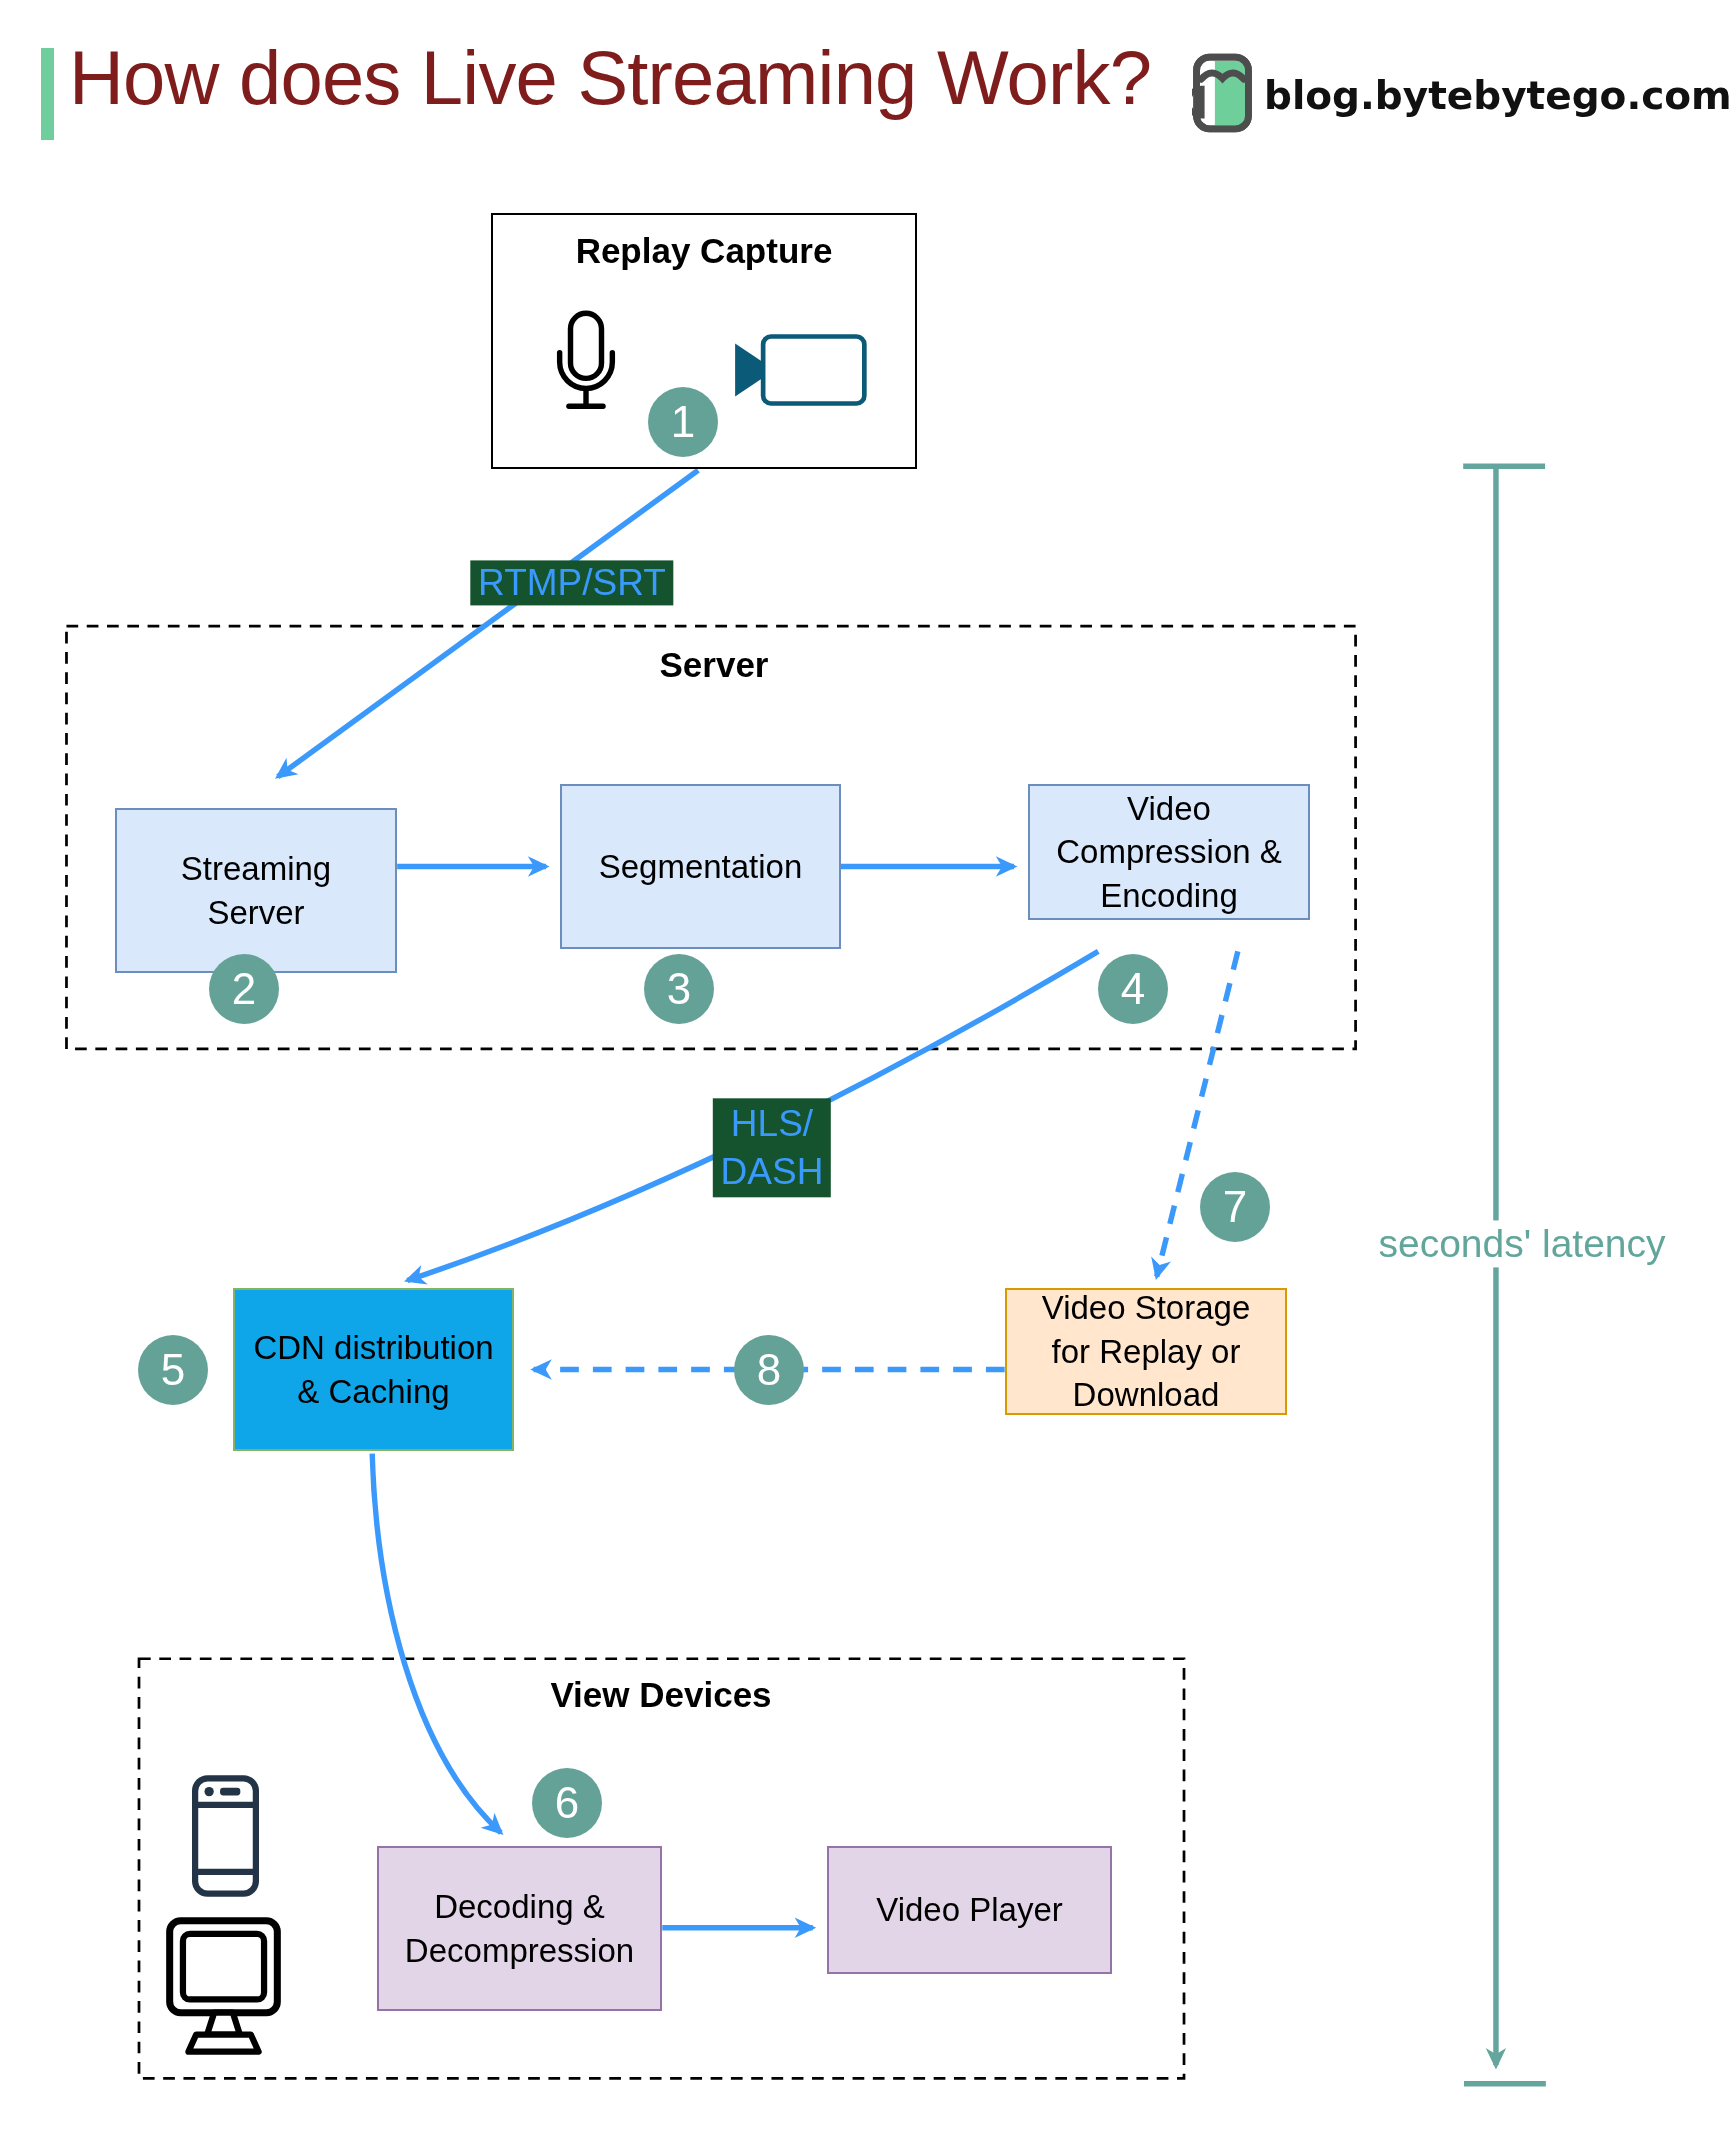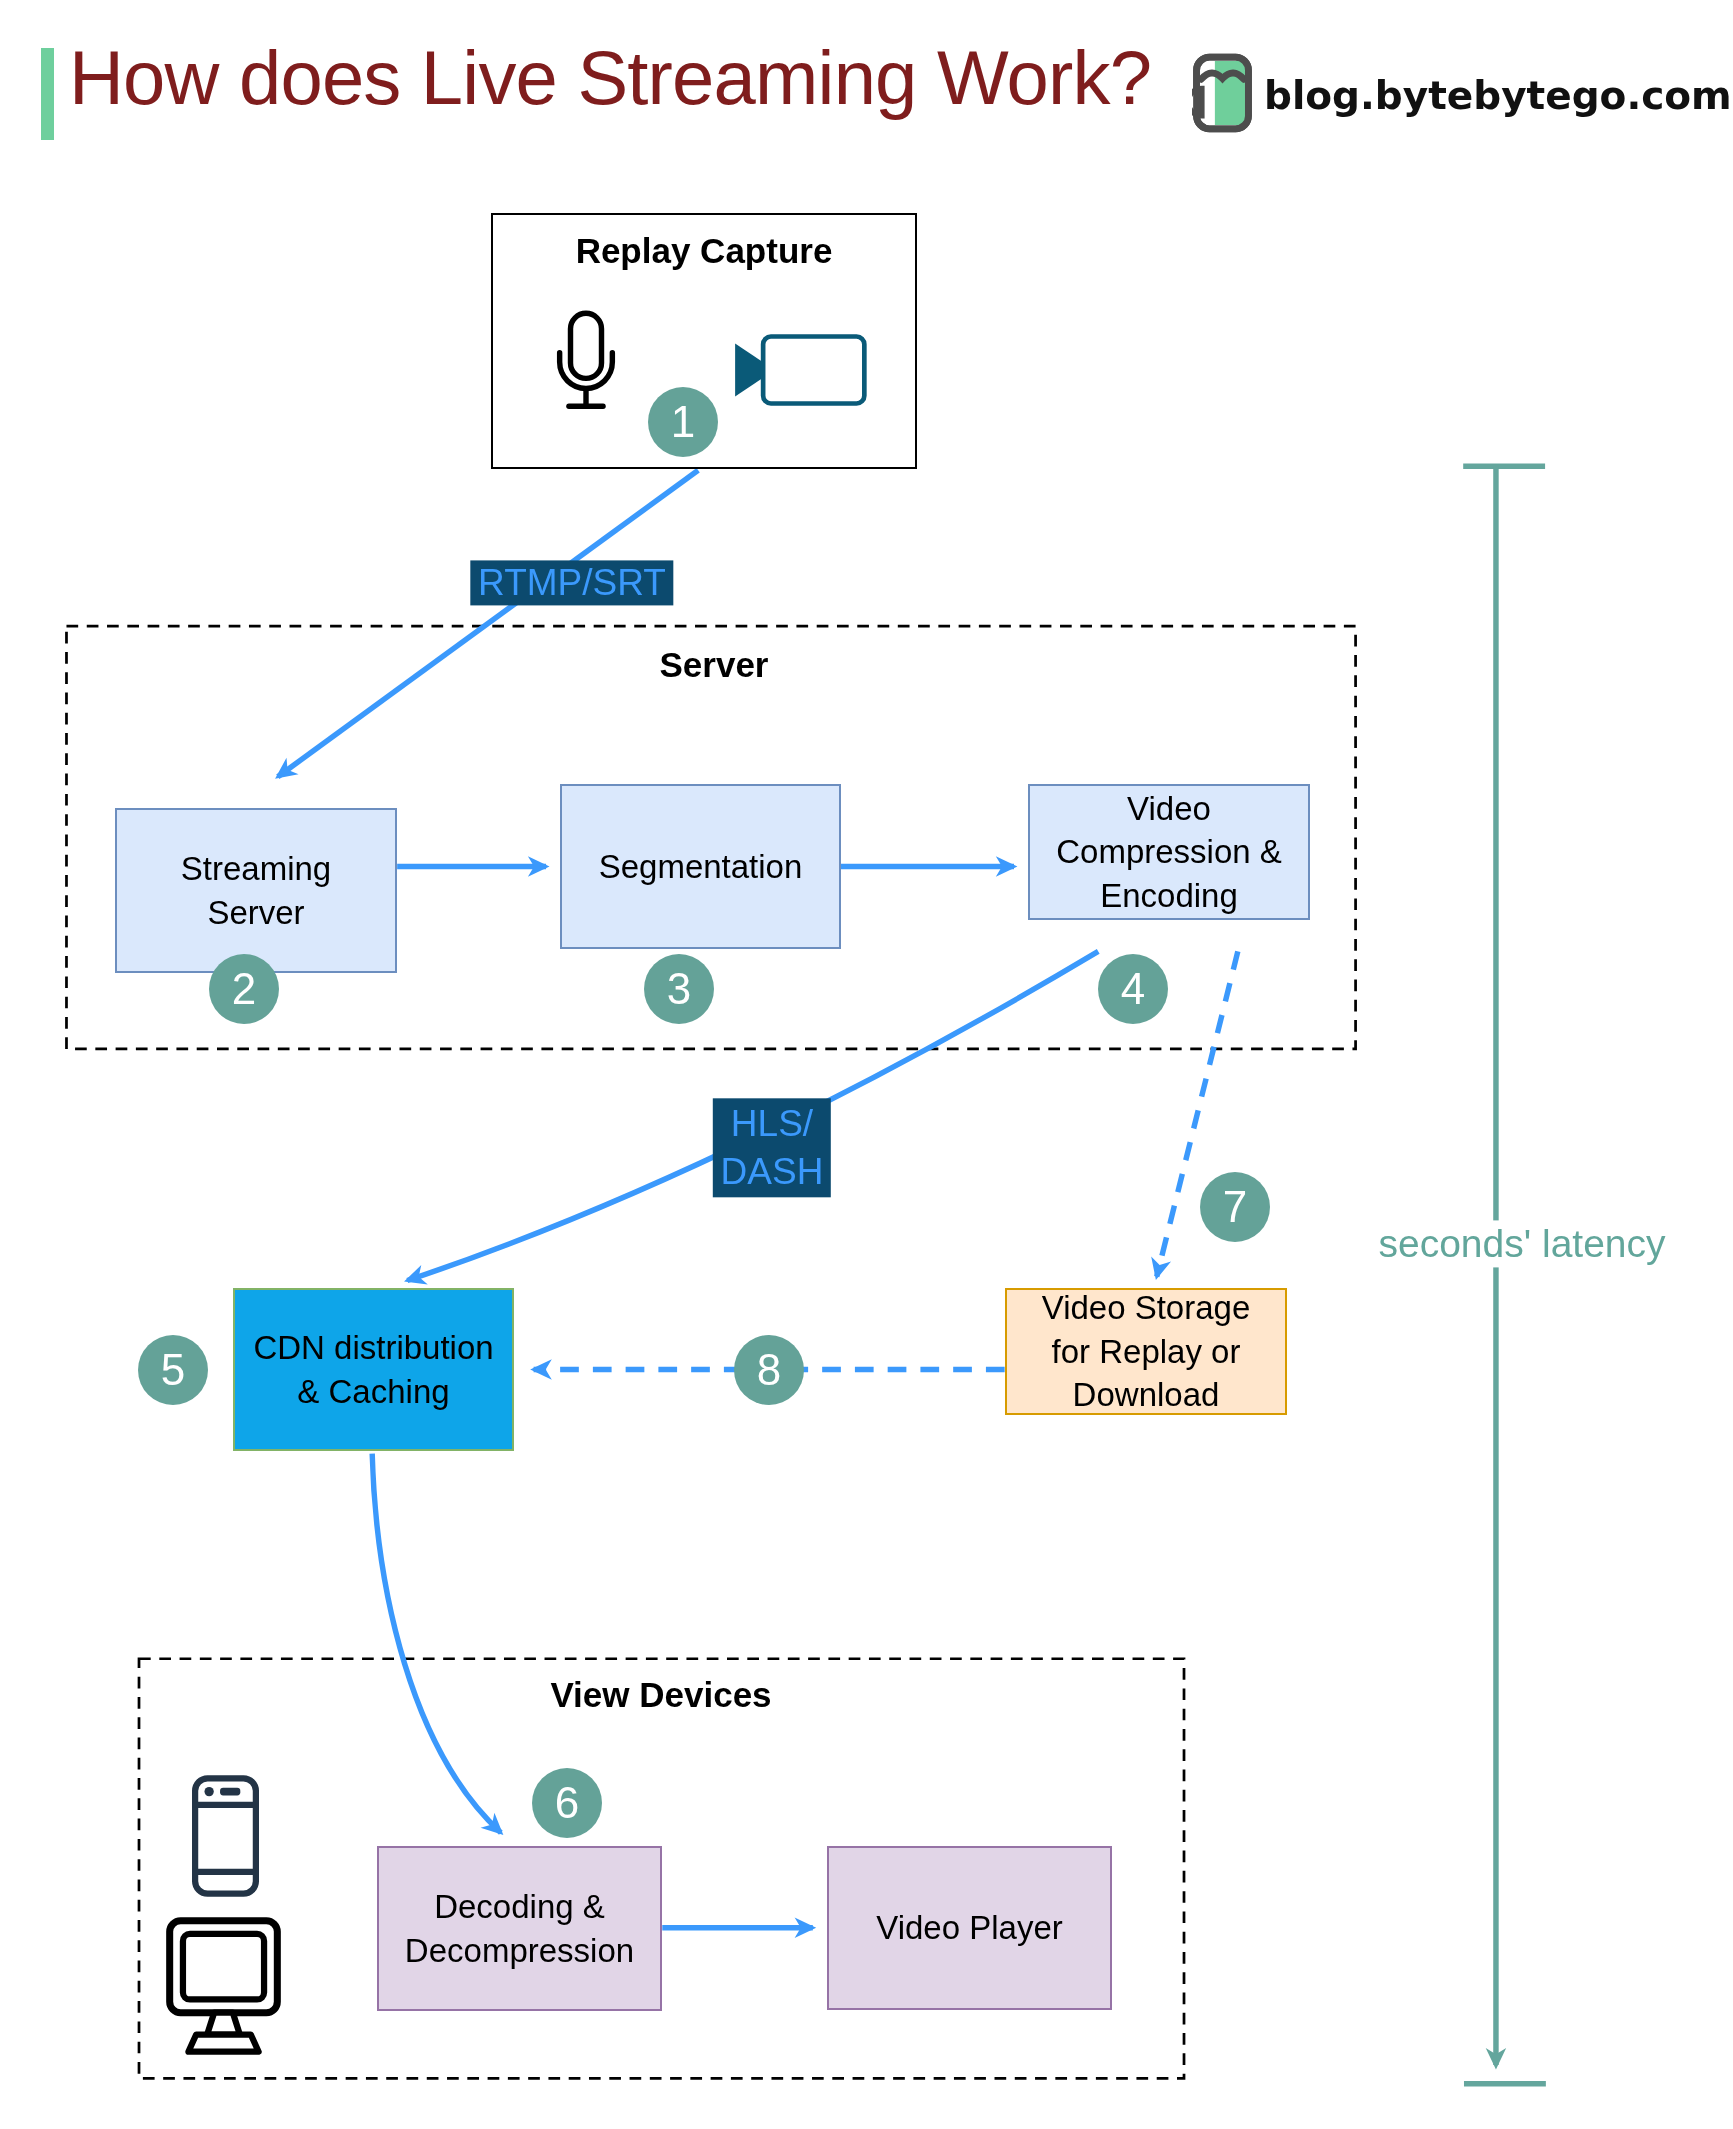--- a/index.html
+++ b/index.html
@@ -21,21 +21,21 @@
         font-size:33px;line-height:1.32;color:#000;z-index:2;box-sizing:border-box;}
   .blue-node{background:#dae8fc;border:2.3px solid #6c8ebf;}
   .green-node{background:#0ea5e9;border:2.3px solid #82b366;}
   .orange-node{background:#ffe6cc;border:2.3px solid #d79b00;}
   .purple-node{background:#e1d5e7;border:2.3px solid #9673a6;}
 
   .capture-box{left:491px;top:213px;width:426px;height:256px;background:#fff;border:2.3px solid #000;z-index:2;box-sizing:border-box;}
   .capture-title{left:704px;top:251px;font-size:35px;font-weight:700;color:#000;z-index:3;}
   .group-label{font-size:35px;font-weight:700;color:#000;z-index:3;}
 
-  .edge-label{font-size:37px;color:#3b99fc;background:#0c4a6e;padding:1.6px 7.8px;z-index:3;text-align:center;}
+  .edge-label{font-size:37px;color:#3b99fc;background:#14532d;padding:1.6px 7.8px;z-index:3;text-align:center;}
   .latency-label{font-size:39px;color:#62a69b;background:#fff;padding:1.6px 11px;z-index:3;white-space:nowrap;}
 
   .step-badge{width:70px;height:70px;border-radius:50%;background:#64a298;color:#fff;
               display:flex;align-items:center;justify-content:center;font-size:44px;z-index:4;}
 </style>
 </head>
 <body>
 
 <div class="canvas">
 
@@ -131,21 +131,21 @@
     <rect x="6" y="6" width="138" height="118" rx="14" fill="#fff" stroke="#000" stroke-width="9"></rect>
     <rect x="23" y="23" width="104" height="84" rx="9" fill="#fff" stroke="#000" stroke-width="8"></rect>
     <polygon points="63,124 87,124 96,152 54,152" fill="#fff" stroke="#000" stroke-width="8" stroke-linejoin="round"></polygon>
     <polygon points="40,152 110,152 120,174 30,174" fill="#fff" stroke="#000" stroke-width="8" stroke-linejoin="round"></polygon>
   </svg>
 
   <div class="abs node purple-node" style="left:377px;top:1846px;width:285px;height:165px;">
     <span class="prewrap">Decoding &amp;
 Decompression</span>
   </div>
-  <div class="abs node purple-node" style="left:827px;top:1846px;width:285px;height:164px;">
+  <div class="abs node purple-node" style="left:827px;top:1846px;width:285px;height:128px;">
     <span class="prewrap">Video Player</span>
   </div>
 
   <div class="center edge-label" style="left:572px;top:583px;">RTMP/SRT</div>
   <div class="center edge-label prewrap" style="left:772px;top:1148px;line-height:1.3;">HLS/
 DASH</div>
   <div class="center latency-label" style="left:1522px;top:1244px;">seconds' latency</div>
 
   <div class="center step-badge" style="left:683px;top:422px;">
       <span>1</span>

